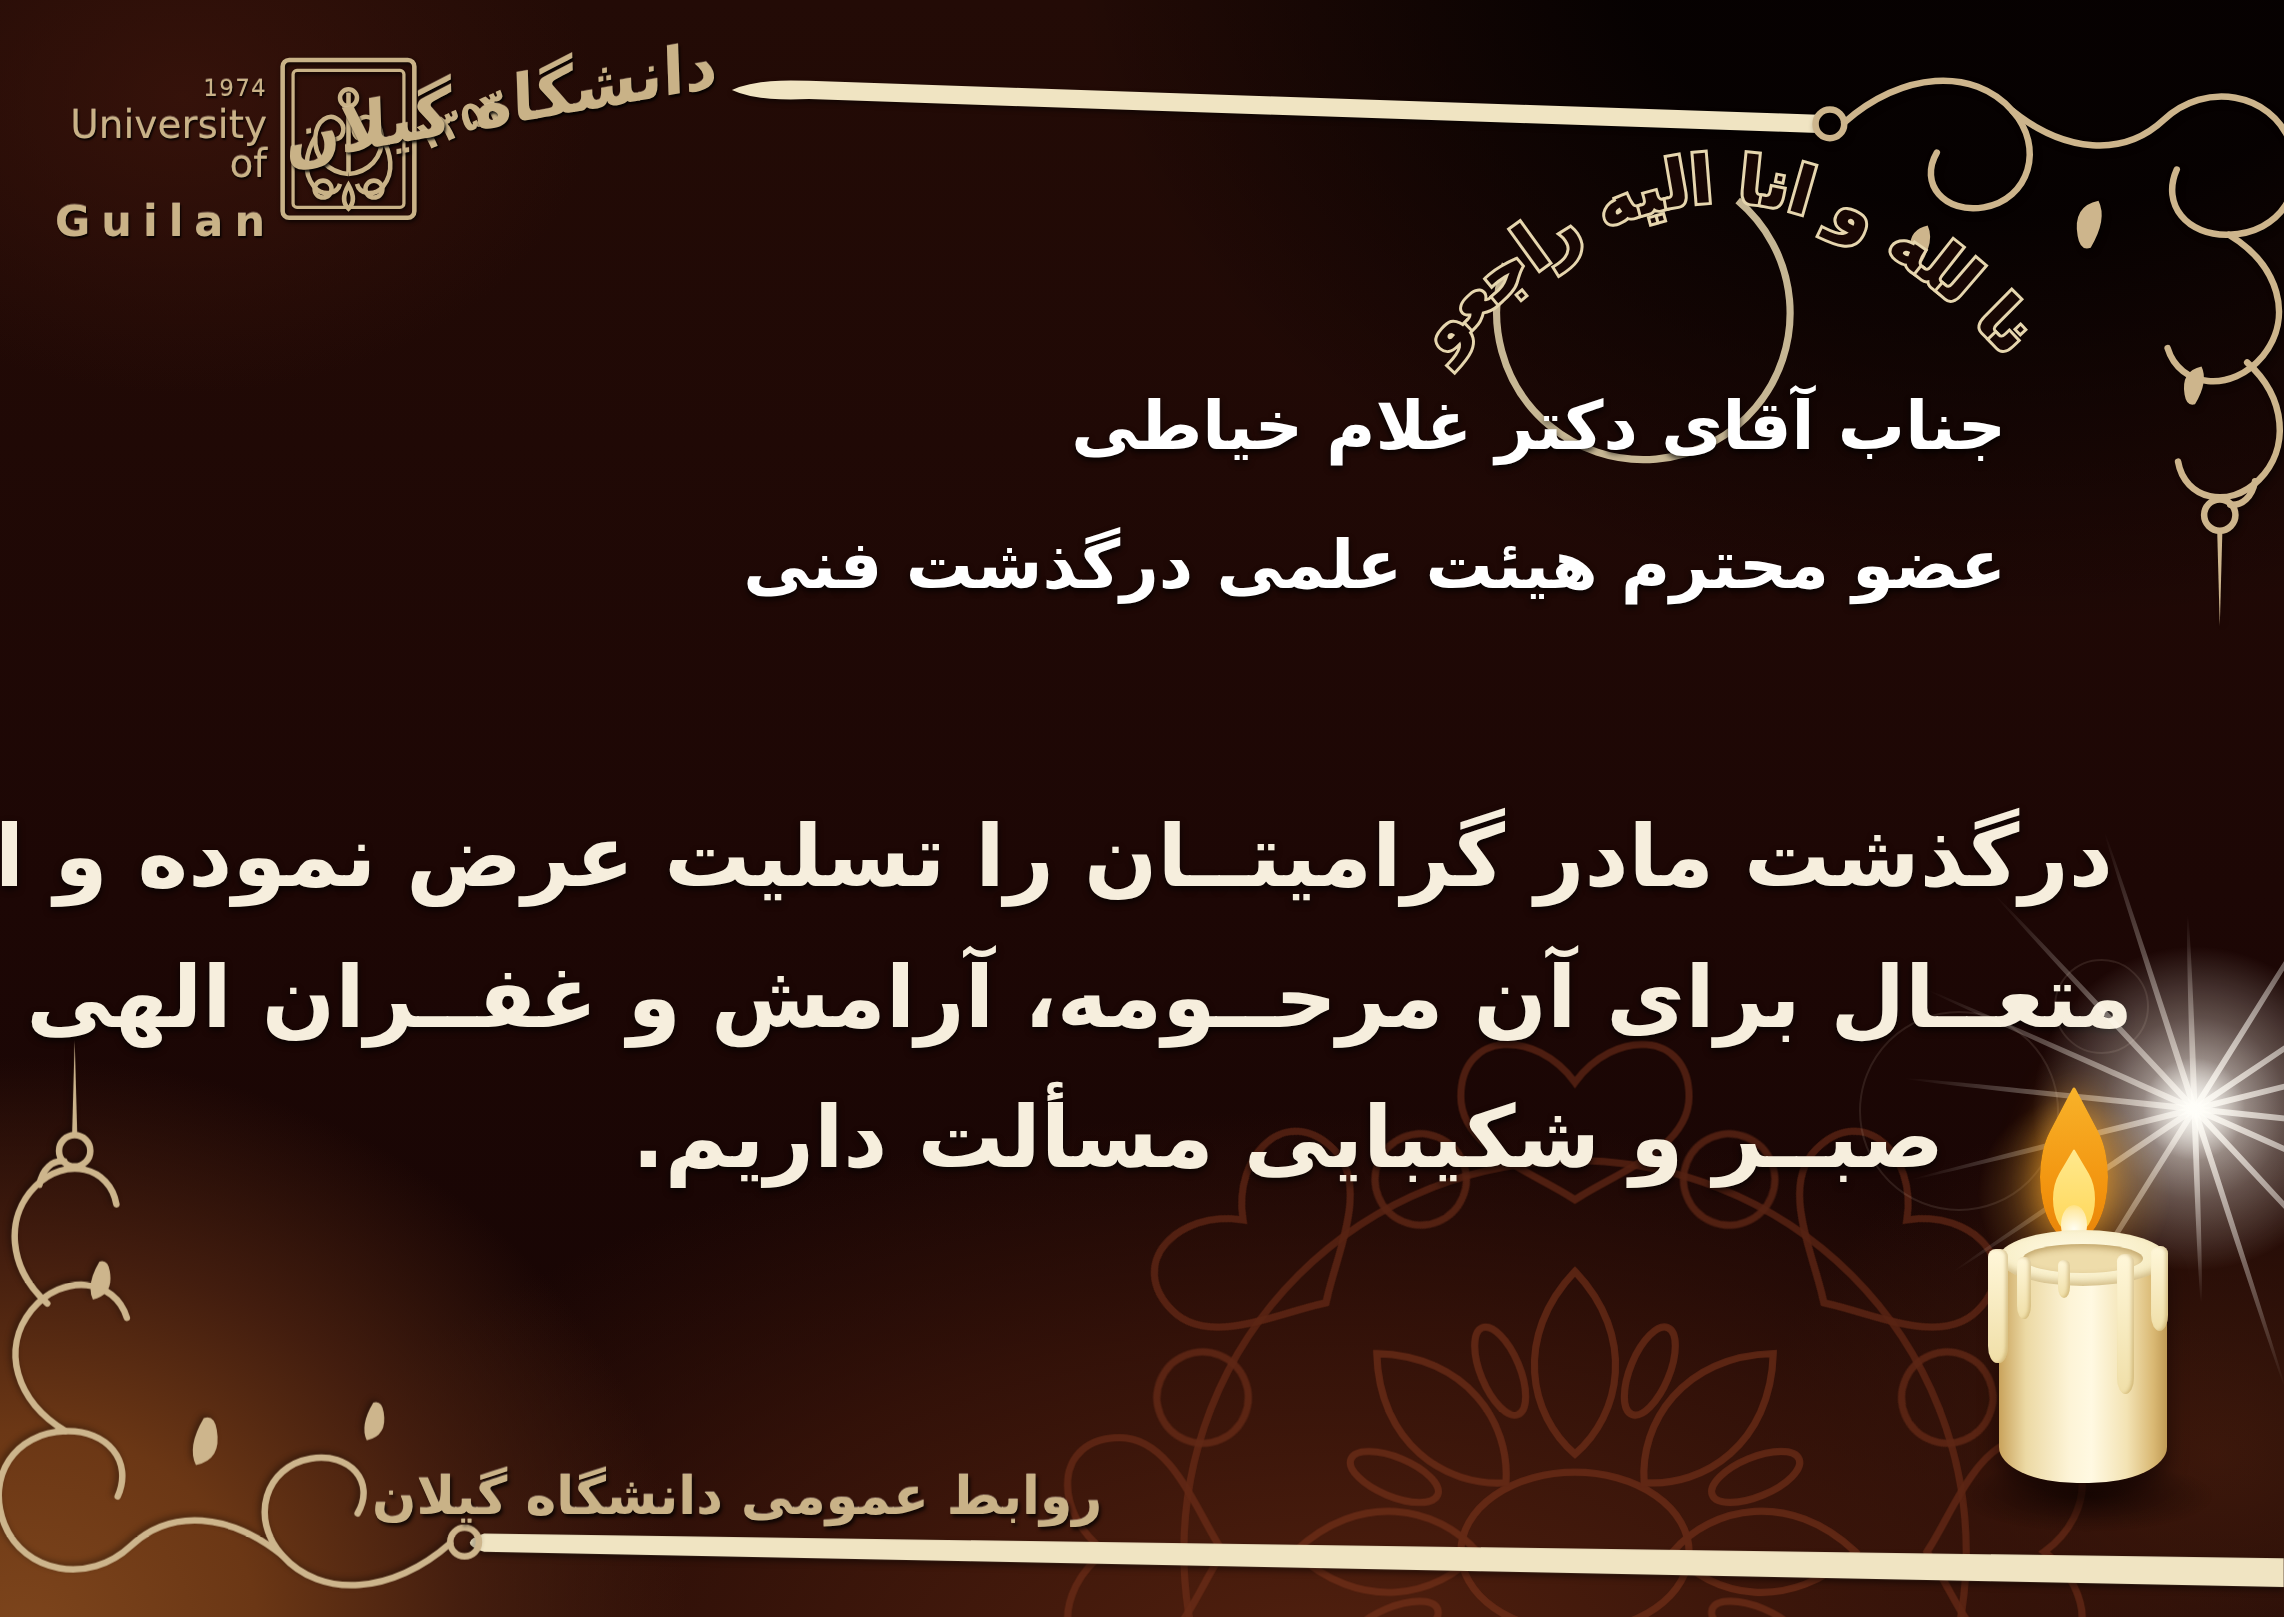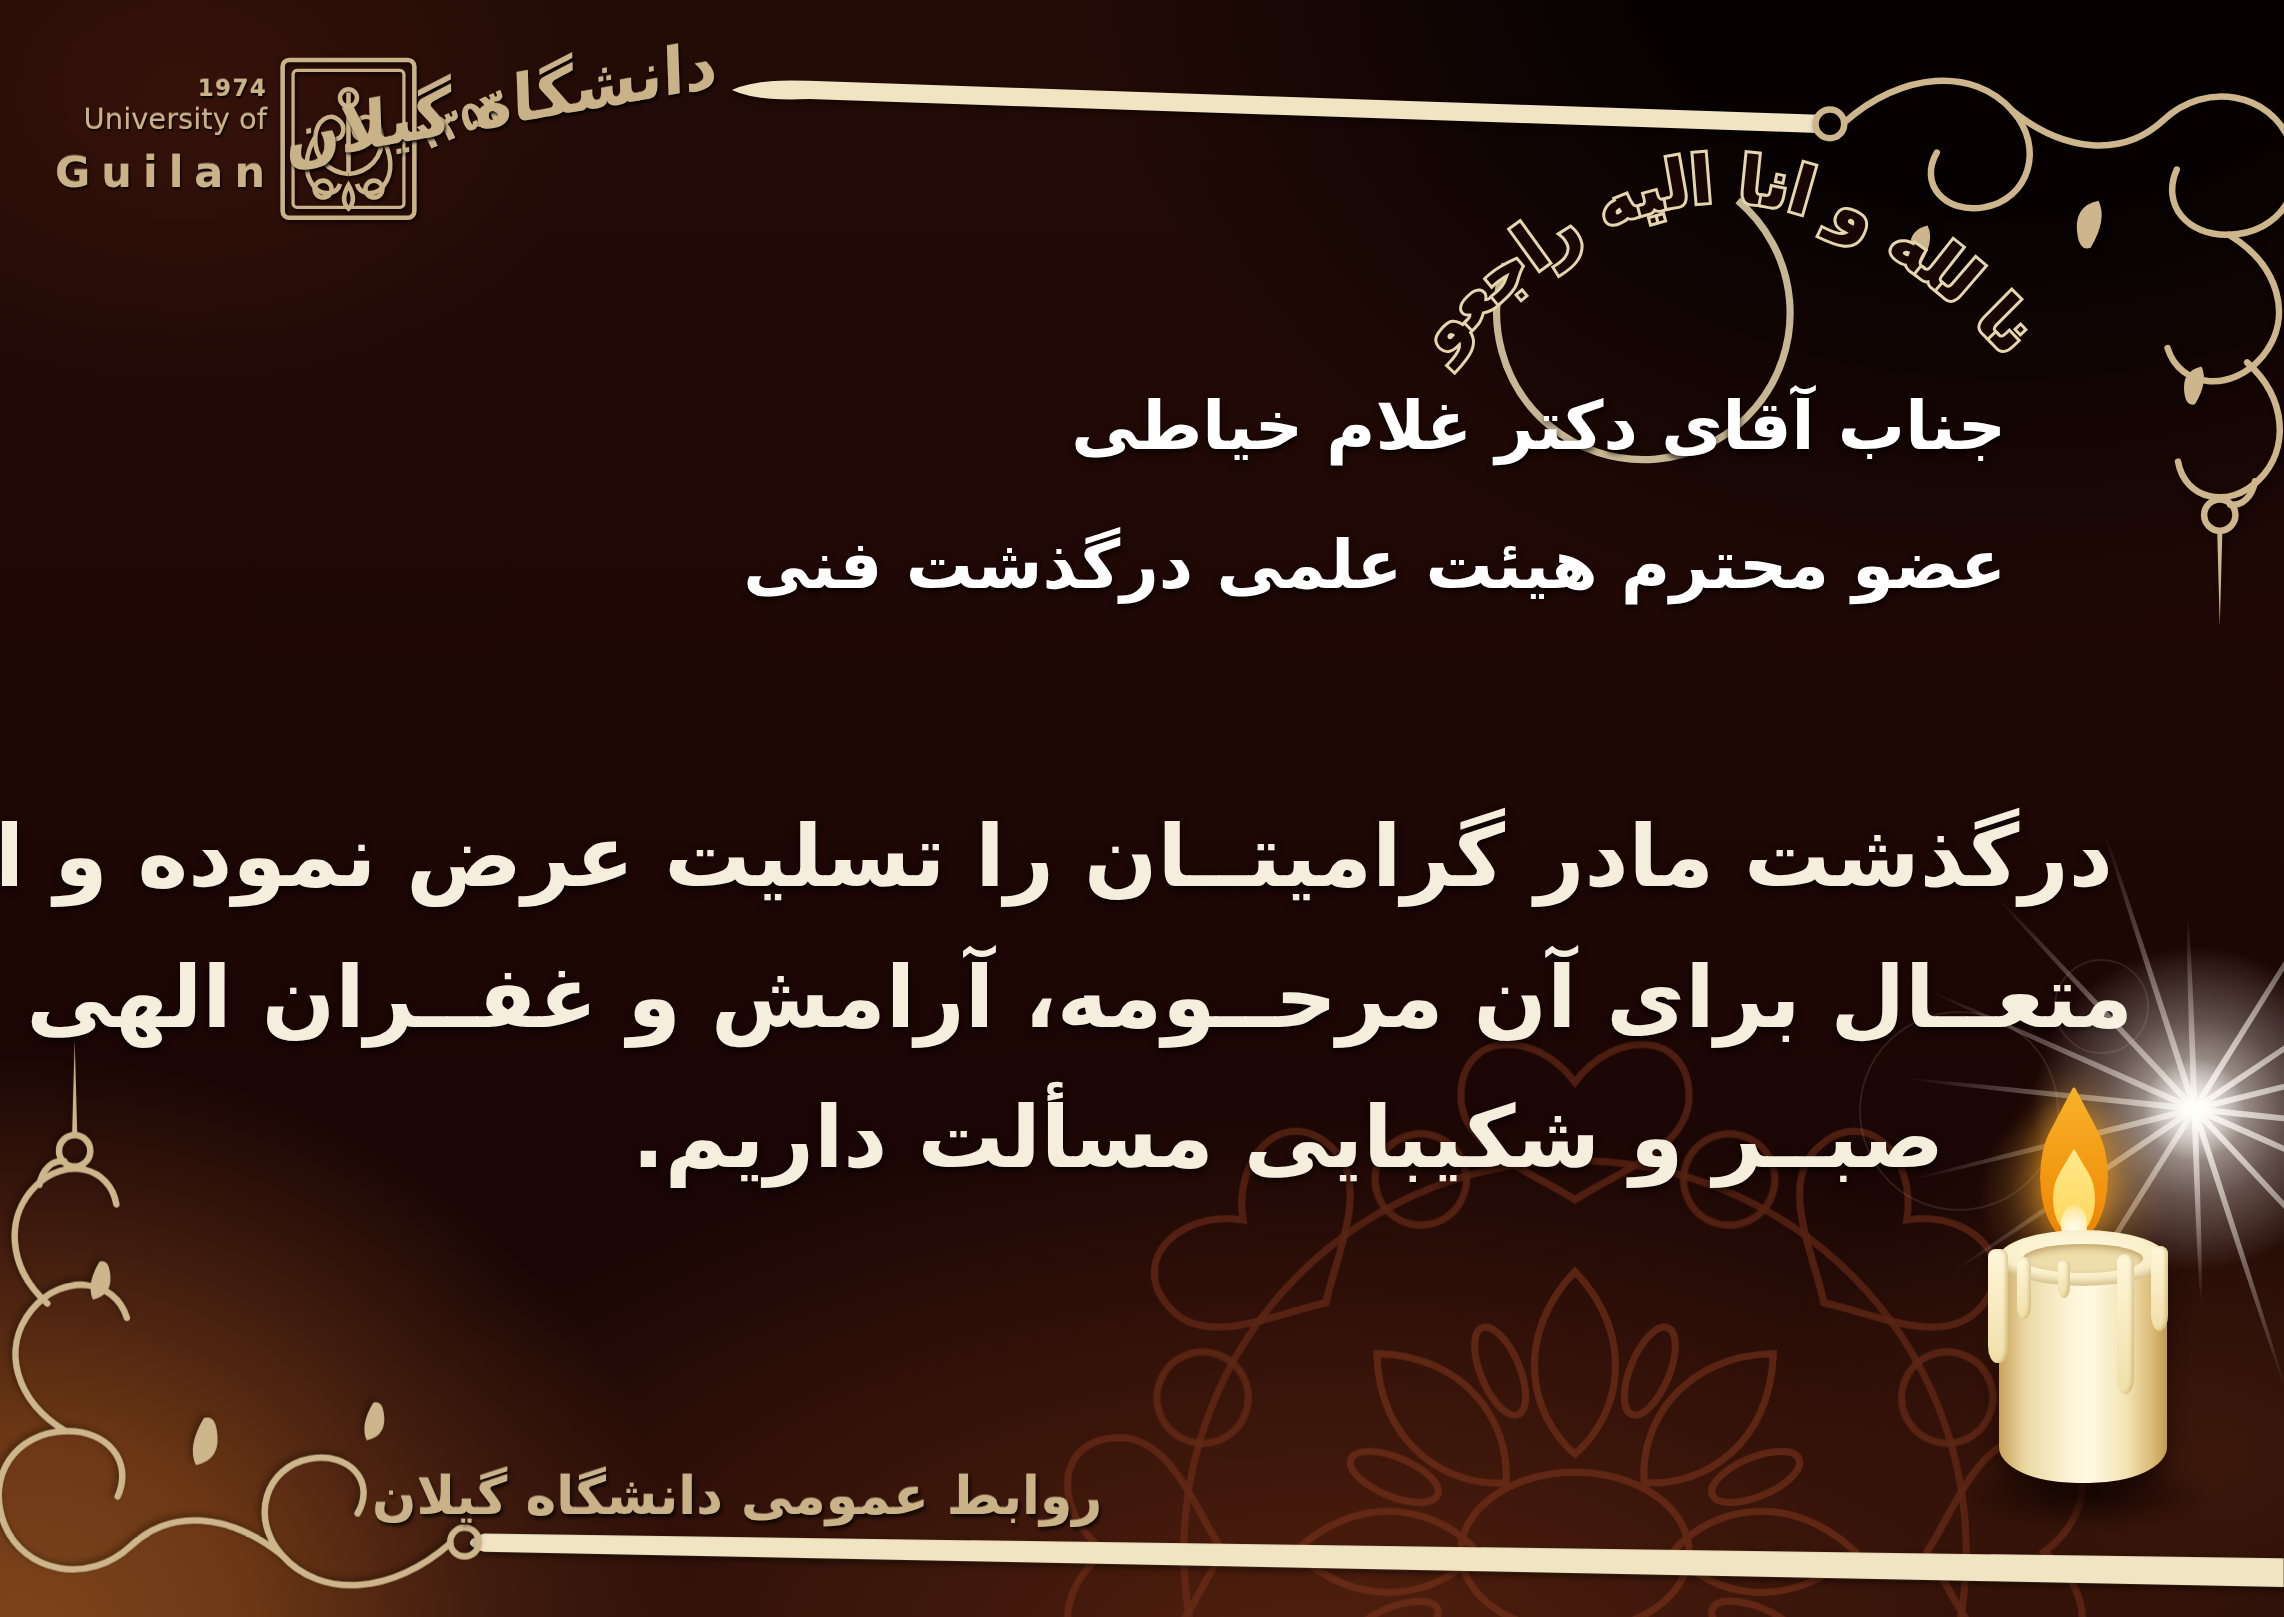--- a/index.html
+++ b/index.html
@@ -18,22 +18,22 @@
   
   .fa{direction:rtl;white-space:nowrap;font-weight:bold;}
   .recipient-line{color:var(--white,#ffffff);font-size:67px;line-height:1.15;
     text-shadow:0 2.6px 6.5px rgba(0,0,0,.8);}
   .body-line{color:var(--body-text,#f6eedd);font-size:86px;line-height:1.1;
     text-shadow:0 3.3px 7.8px rgba(0,0,0,.75);}
   .footer-line{color:var(--gold,#c9b287);font-size:52px;
     text-shadow:0 -1.3px 0.7px rgba(255,243,214,.35), 2px 3.3px 3.9px rgba(0,0,0,.75);}
   .brand-en{left:37px;top:77px;width:230px;text-align:right;color:var(--gold,#c9b287);
     text-shadow:0 -0.7px 0 rgba(255,240,210,.3), 1.3px 2px 2px rgba(0,0,0,.8);line-height:1;}
-  .brand-year{font-size:23px;font-weight:bold;letter-spacing:1.3px;}
-  .brand-univ{font-size:29px;margin-top:5.2px;}
+  .brand-year{font-size:23px;font-weight:normal;letter-spacing:1.3px;}
+  .brand-univ{font-size:39px;margin-top:5.2px;}
   .brand-guilan{font-size:43px;font-weight:bold;letter-spacing:11px;margin-top:17px;margin-right:-9px;}
   .brand-fa-year{left:412px;top:97px;font-size:40px;color:var(--gold,#c9b287);
     transform:rotate(-24deg);text-shadow:1.3px 2px 2px rgba(0,0,0,.8);}
   .brand-fa-name{left:368px;top:57px;width:352px;text-align:center;font-size:65px;
     color:var(--gold,#c9b287);transform:rotate(-10deg) skewX(-8deg);
     text-shadow:1.3px 2.6px 2.6px rgba(0,0,0,.85), 0 -0.7px 0 rgba(255,240,210,.25);}
   
   .ray{left:1901px;top:1106px;width:587px;height:5.9px;border-radius:50%;
     background:linear-gradient(90deg, rgba(255,248,238,0), rgba(255,248,238,.55) 42%, rgba(255,250,242,.8) 52%, rgba(255,248,238,0));}
   .glow-ball{left:2025px;top:939px;width:339px;height:339px;border-radius:50%;

